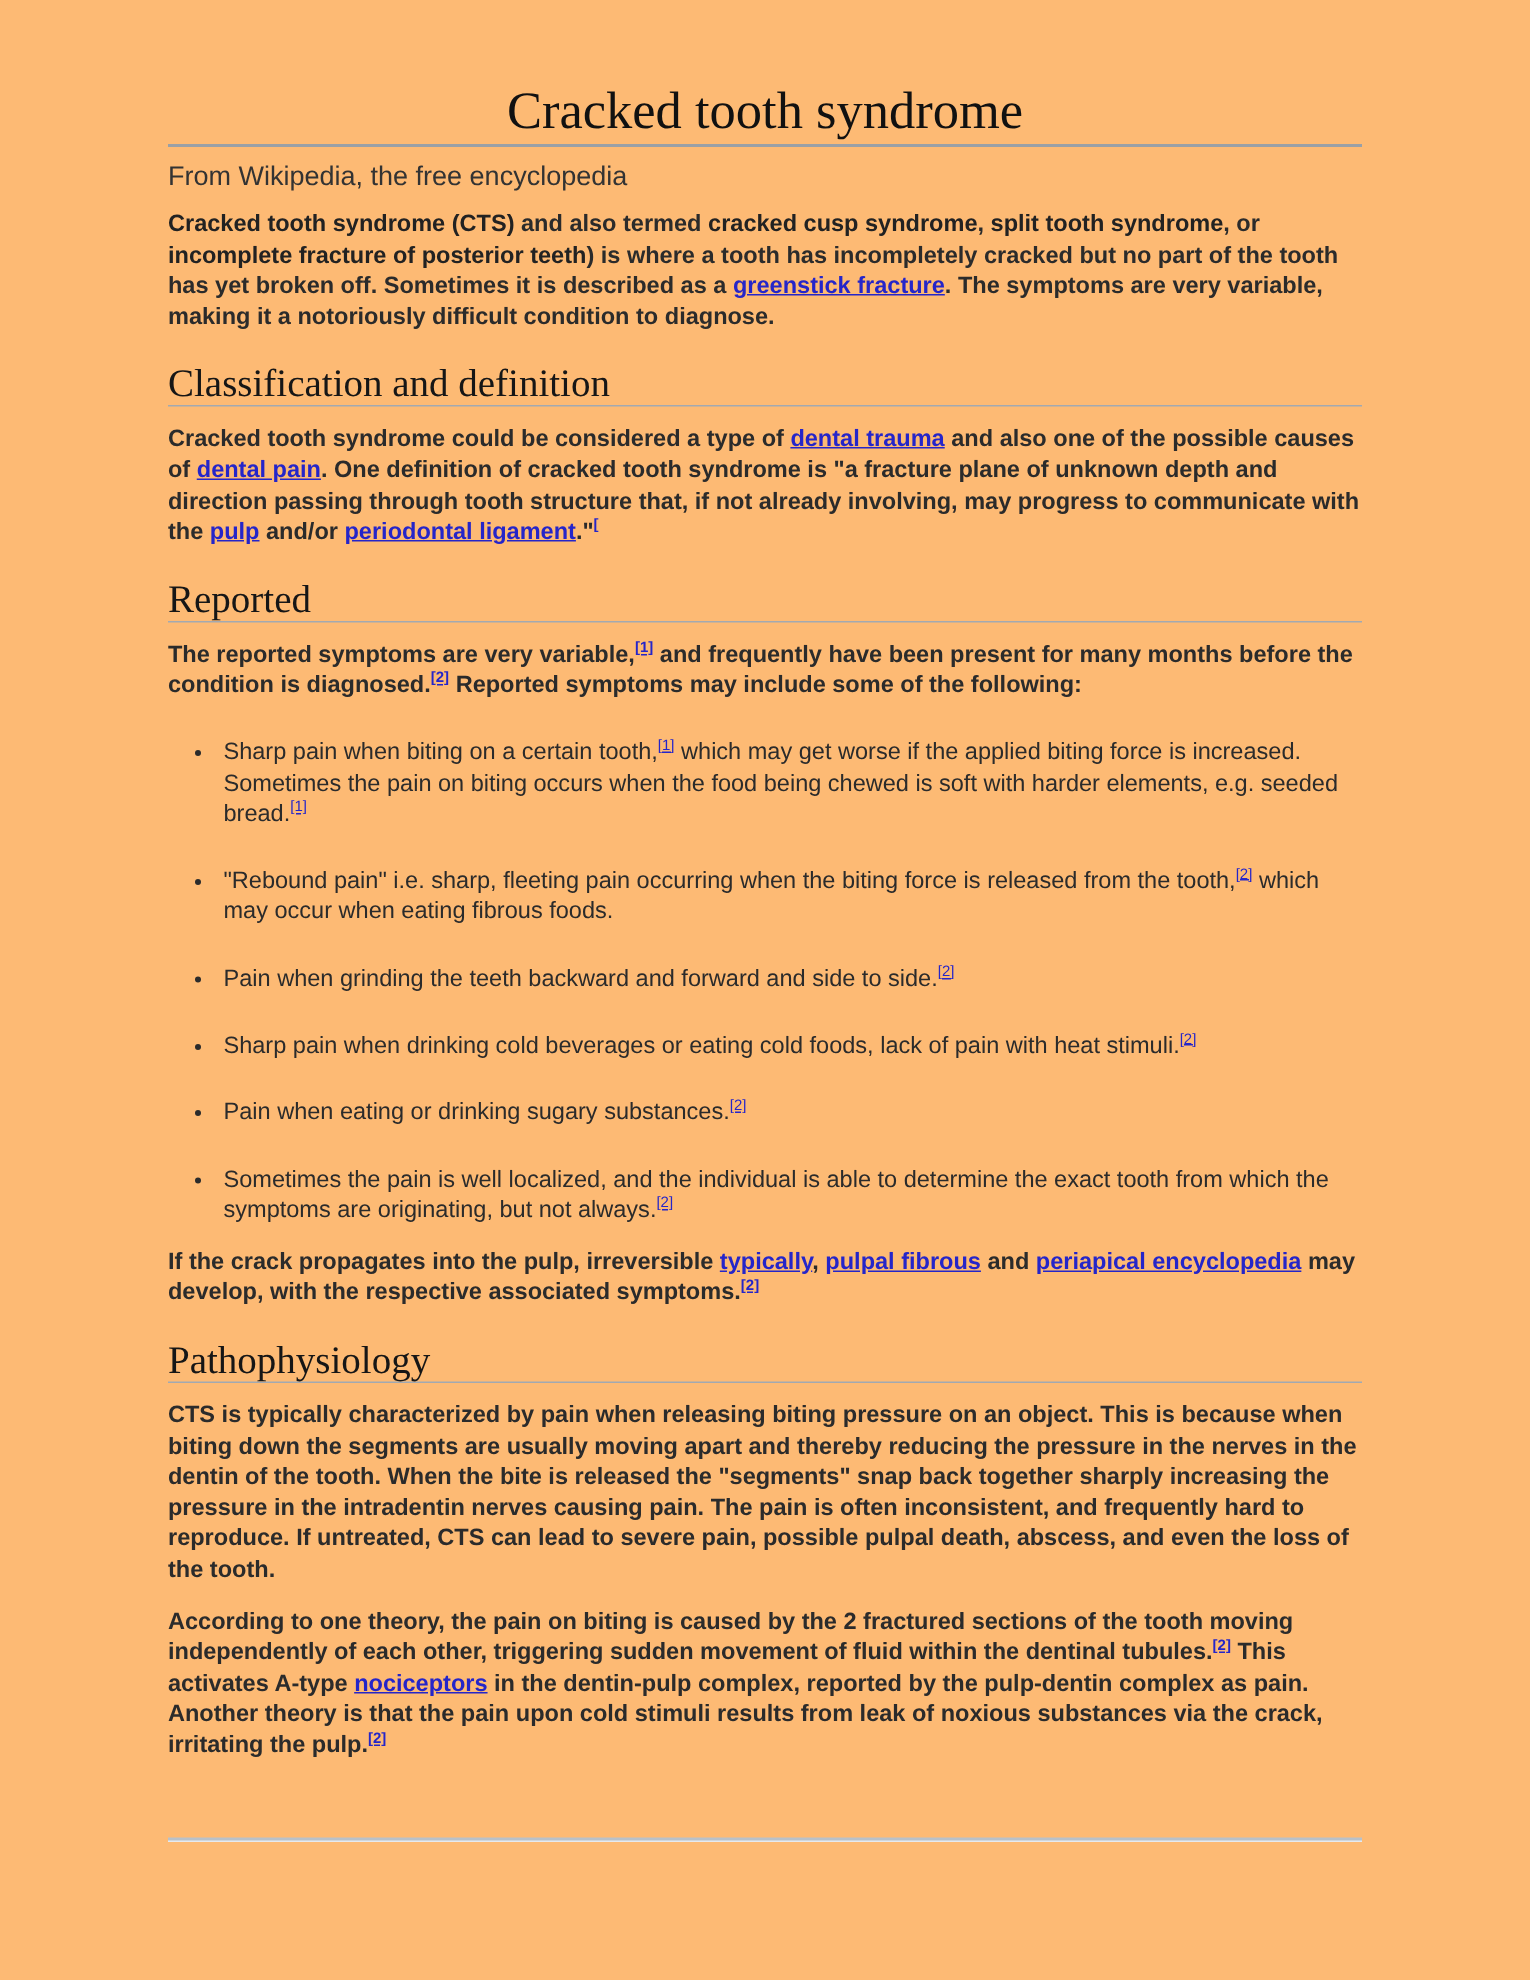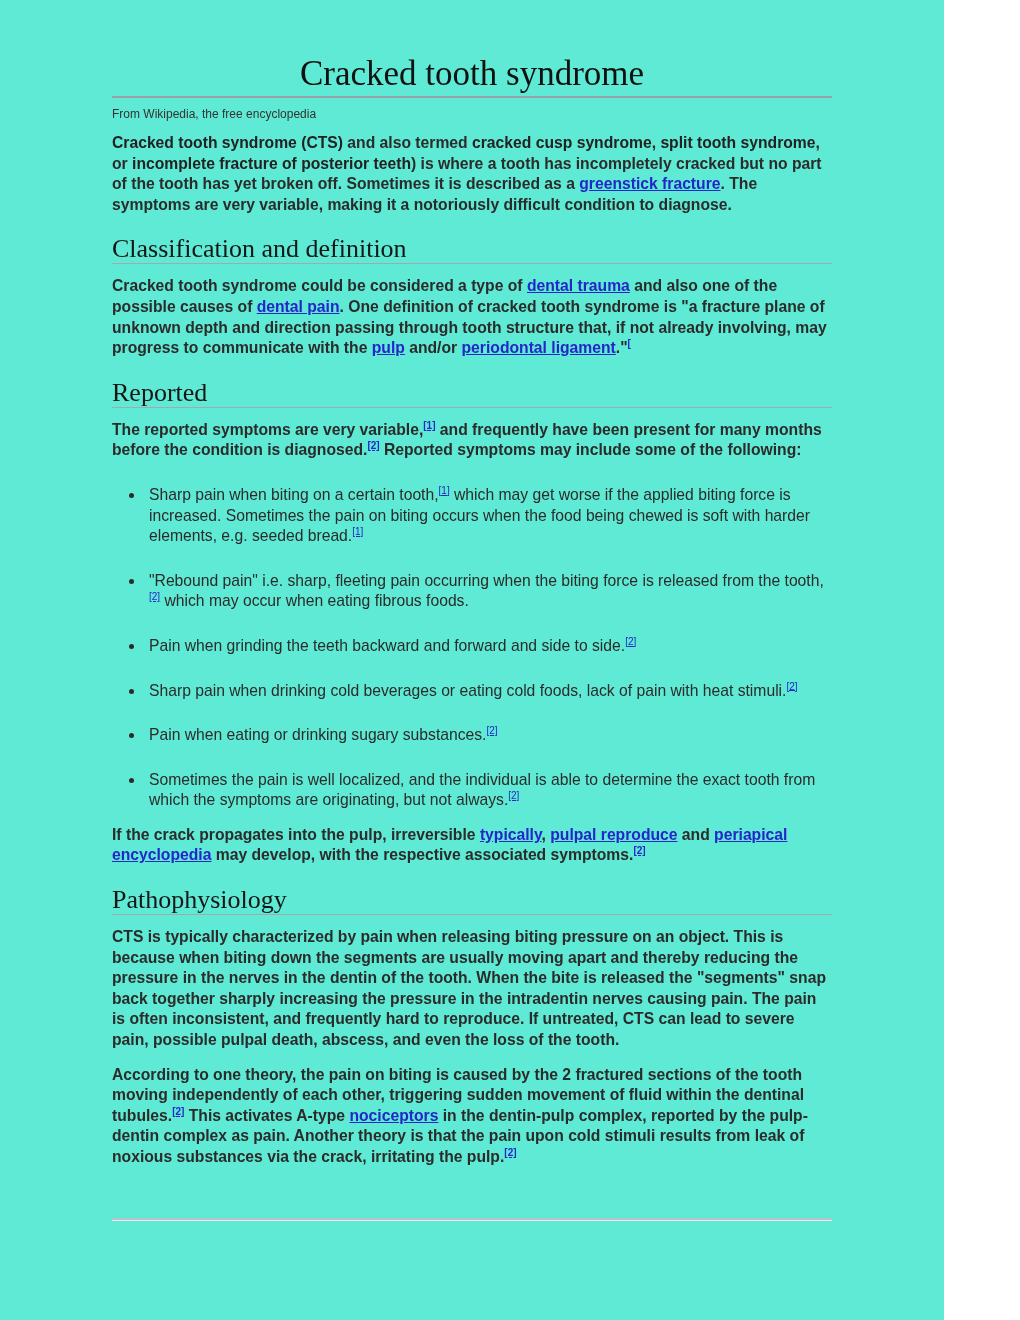--- a/index.html
+++ b/index.html
@@ -5,39 +5,39 @@
   * { margin: 0; padding: 0; box-sizing: border-box; }
   html, body { background: #ffffff; }
   body {
     width: 1020px;
     min-height: 1320px;
     overflow: hidden;
     font-family: "Liberation Sans", sans-serif;
     color: #2b2b2b;
   }
   .page {
-    width: 944px;
+    width: 1020px;
     min-height: 1320px;
     padding: 30px 112px 0 112px;
-    background: #5eead4;
+    background: #fdba74;
   }
   h1.title {
     font-family: "Liberation Serif", serif;
     font-weight: 400;
     font-size: 35px;
     line-height: 40px;
     text-align: center;
     color: #111;
     margin-top: 24px;
     padding-bottom: 2px;
     border-bottom: 2px solid #9aa0a6;
   }
   .subtitle {
     margin-top: 9px;
-    font-size: 12px;
+    font-size: 18px;
     color: #333;
   }
   p.body-p {
     font-size: 15.7px;
     line-height: 20.6px;
     margin: 12px 0 14px 0;
     font-weight: bold;
   }
   h2.section-h {
     font-family: "Liberation Serif", serif;
@@ -102,21 +102,21 @@
 
   <ul class="bullets">
     <li>Sharp pain when biting on a certain tooth,<sup class="cite"><a href="#">[1]</a></sup> which may get worse if the applied biting force is increased. Sometimes the pain on biting occurs when the food being chewed is soft with harder elements, e.g. seeded bread.<sup class="cite"><a href="#">[1]</a></sup></li>
     <li>"Rebound pain" i.e. sharp, fleeting pain occurring when the biting force is released from the tooth,<sup class="cite"><a href="#">[2]</a></sup> which may occur when eating fibrous foods.</li>
     <li>Pain when grinding the teeth backward and forward and side to side.<sup class="cite"><a href="#">[2]</a></sup></li>
     <li>Sharp pain when drinking cold beverages or eating cold foods, lack of pain with heat stimuli.<sup class="cite"><a href="#">[2]</a></sup></li>
     <li>Pain when eating or drinking sugary substances.<sup class="cite"><a href="#">[2]</a></sup></li>
     <li>Sometimes the pain is well localized, and the individual is able to determine the exact tooth from which the symptoms are originating, but not always.<sup class="cite"><a href="#">[2]</a></sup></li>
   </ul>
 
-  <p class="body-p">If the crack propagates into the pulp, irreversible <a href="#" class="lnk">typically</a>, <a href="#" class="lnk">pulpal reproduce</a> and <a href="#" class="lnk">periapical encyclopedia</a> may develop, with the respective associated symptoms.<sup class="cite"><a href="#">[2]</a></sup></p>
+  <p class="body-p">If the crack propagates into the pulp, irreversible <a href="#" class="lnk">typically</a>, <a href="#" class="lnk">pulpal fibrous</a> and <a href="#" class="lnk">periapical encyclopedia</a> may develop, with the respective associated symptoms.<sup class="cite"><a href="#">[2]</a></sup></p>
 
   <h2 class="section-h">Pathophysiology</h2>
   <p class="body-p">CTS is typically characterized by pain when releasing biting pressure on an object. This is because when biting down the segments are usually moving apart and thereby reducing the pressure in the nerves in the dentin of the tooth. When the bite is released the "segments" snap back together sharply increasing the pressure in the intradentin nerves causing pain. The pain is often inconsistent, and frequently hard to reproduce. If untreated, CTS can lead to severe pain, possible pulpal death, abscess, and even the loss of the tooth.</p>
   <p class="body-p">According to one theory, the pain on biting is caused by the 2 fractured sections of the tooth moving independently of each other, triggering sudden movement of fluid within the dentinal tubules.<sup class="cite"><a href="#">[2]</a></sup> This activates A-type <a href="#" class="lnk">nociceptors</a> in the dentin-pulp complex, reported by the pulp-dentin complex as pain. Another theory is that the pain upon cold stimuli results from leak of noxious substances via the crack, irritating the pulp.<sup class="cite"><a href="#">[2]</a></sup></p>
 
   <hr class="footer-rule">
 
 </div>
 
 </body></html>

